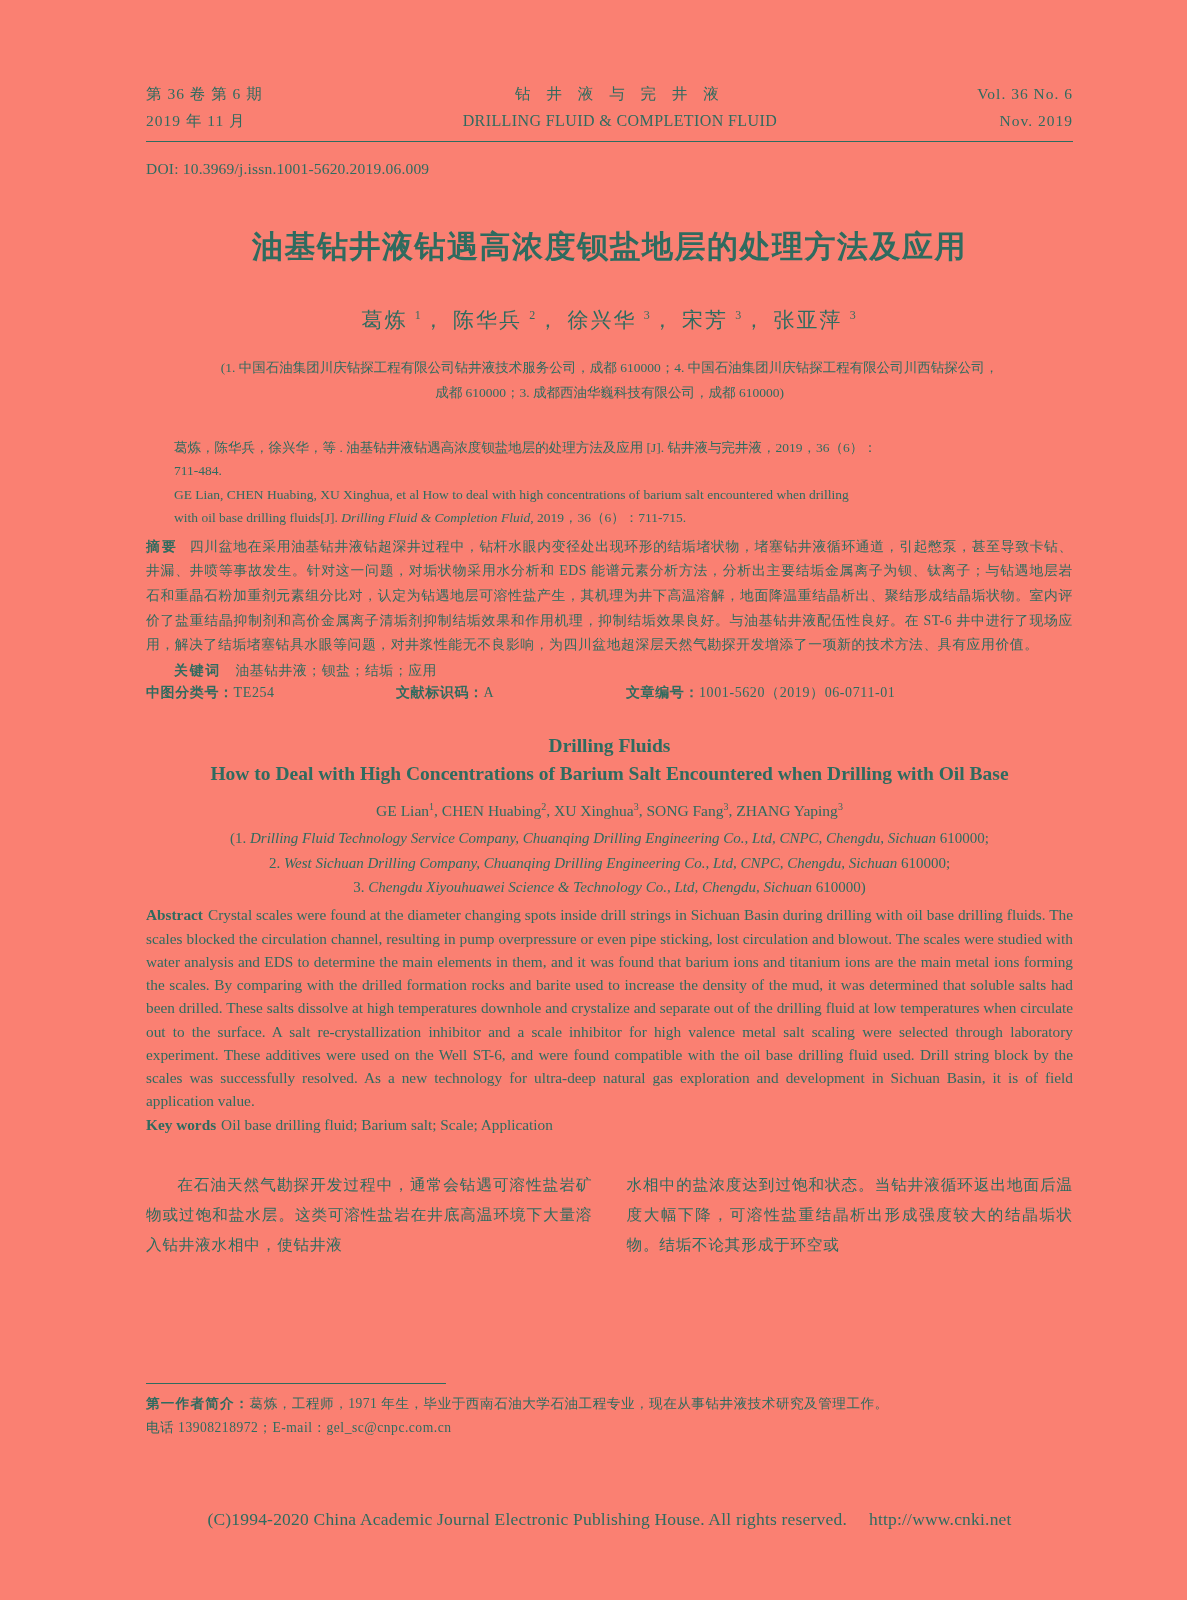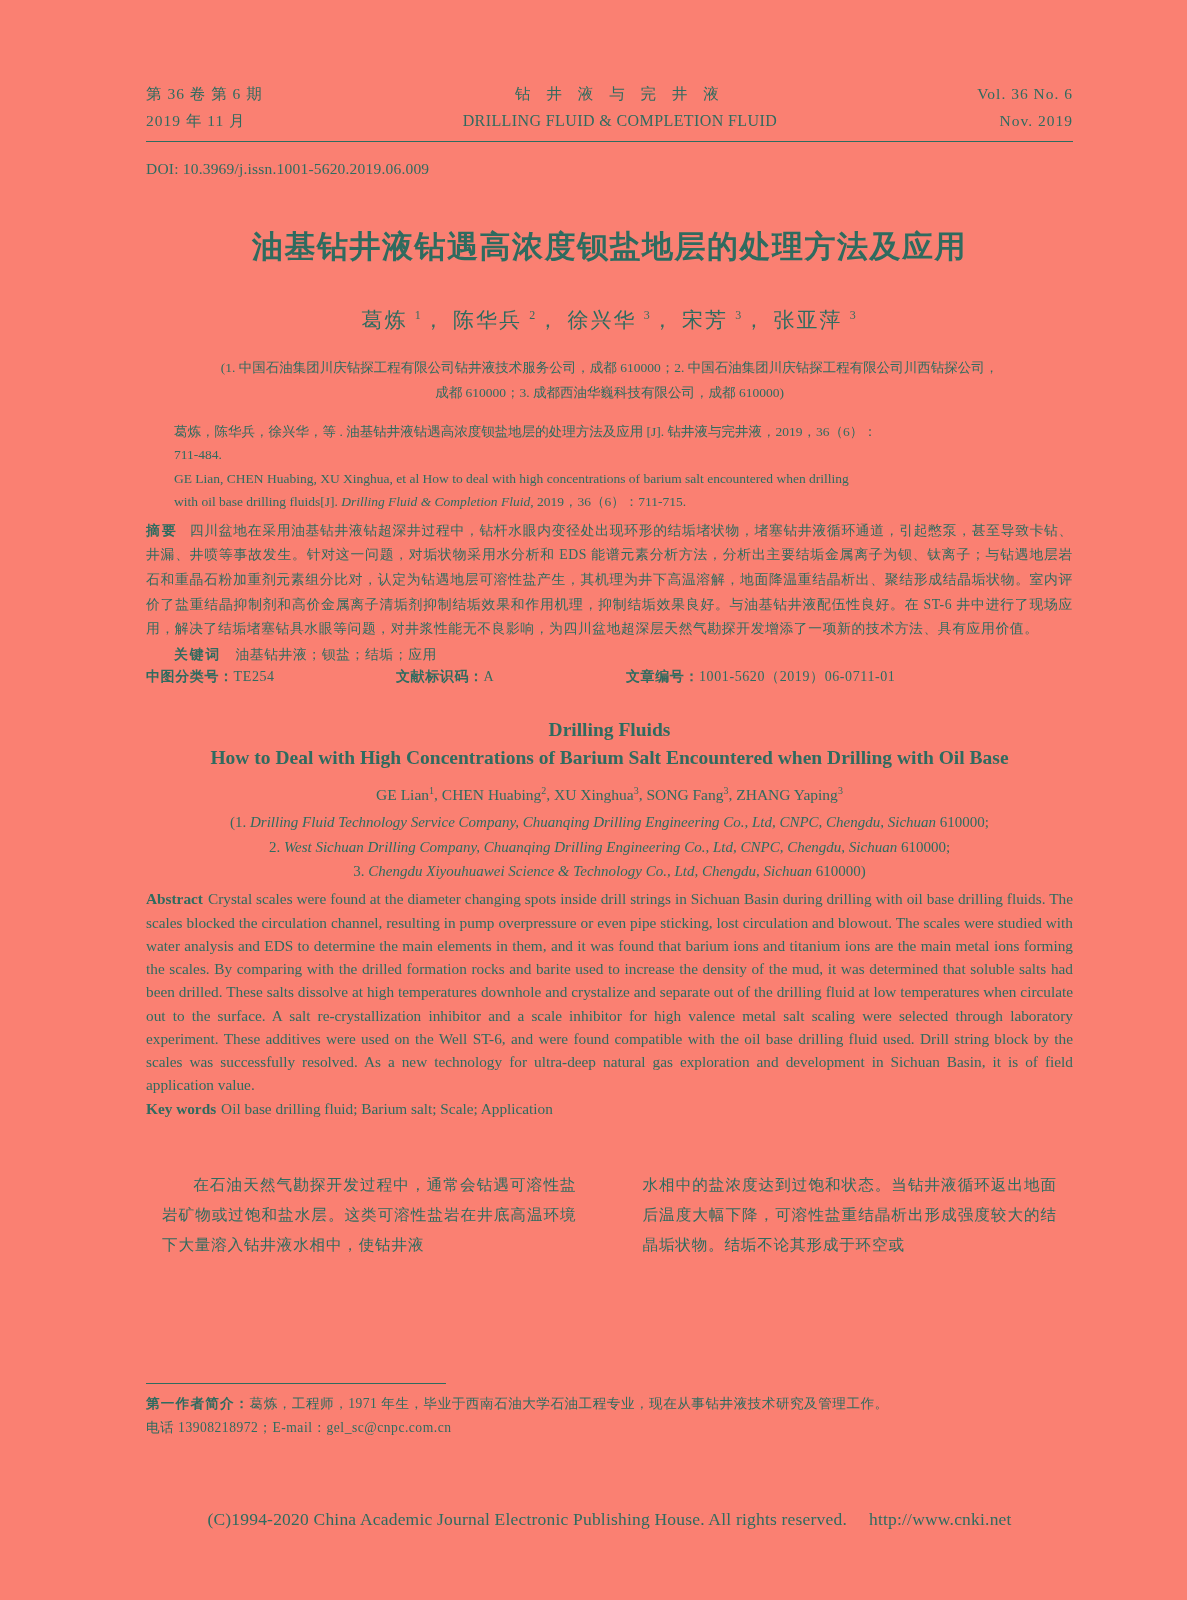--- a/index.html
+++ b/index.html
@@ -77,21 +77,21 @@
   .cn-affil {
     text-align: center;
     font-size: 13.5px;
     line-height: 1.85;
     margin-top: 22px;
     padding: 0 18px;
   }
 
   
   .cite-block {
-    margin-top: 14px;
+    margin-top: 30px;
     font-size: 13.5px;
     line-height: 1.72;
     text-align: justify;
     padding-left: 28px;
   }
   .cite-block p { margin: 0; text-indent: 0; }
   .cite-block .en-cite { text-indent: 0; }
   .cite-block em { font-style: italic; }
 
   .cn-abstract {
@@ -171,21 +171,21 @@
   
   .body-cols {
     display: flex;
     gap: 34px;
     margin-top: 34px;
     font-size: 15.6px;
     line-height: 1.9;
     letter-spacing: 0.8px;
   }
   .body-cols .col { width: 447px; text-align: justify; }
-  .body-cols p { margin: 16px; text-indent: 2em; }
+  .body-cols p { margin: 0; text-indent: 2em; }
   .body-cols p.cont { text-indent: 0; }
 
   
   .footnote-wrap {
     position: absolute;
     left: 130px;
     right: 130px;
     bottom: 128px;
   }
   .foot-rule {
@@ -232,21 +232,21 @@
   </div>
   <div class="rule"></div>
 
   <div class="doi">DOI: 10.3969/j.issn.1001-5620.2019.06.009</div>
 
   <div class="cn-title">油基钻井液钻遇高浓度钡盐地层的处理方法及应用</div>
 
   <div class="cn-authors">葛炼 <sup>1</sup>，  陈华兵 <sup>2</sup>，  徐兴华 <sup>3</sup>，  宋芳 <sup>3</sup>，  张亚萍 <sup>3</sup></div>
 
   <div class="cn-affil">
-    <div>(1. 中国石油集团川庆钻探工程有限公司钻井液技术服务公司，成都 610000；2. 中国石油集团川庆钻探工程有限公司川西钻探公司，</div>
+    <div>(1. 中国石油集团川庆钻探工程有限公司钻井液技术服务公司，成都 610000；4. 中国石油集团川庆钻探工程有限公司川西钻探公司，</div>
     <div>成都 610000；3. 成都西油华巍科技有限公司，成都 610000)</div>
   </div>
 
   <div class="cite-block">
     <p>葛炼，陈华兵，徐兴华，等 . 油基钻井液钻遇高浓度钡盐地层的处理方法及应用 [J]. 钻井液与完井液，2019，36（6）：</p>
     <p>711-484.</p>
     <p class="en-cite">GE Lian, CHEN Huabing, XU Xinghua, et al How to deal with high concentrations of barium salt encountered when drilling</p>
     <p class="en-cite"><span>with oil base drilling fluids[J]. </span><em>Drilling Fluid &amp; Completion Fluid</em><span>, 2019，36（6）：711-715.</span></p>
   </div>
 

